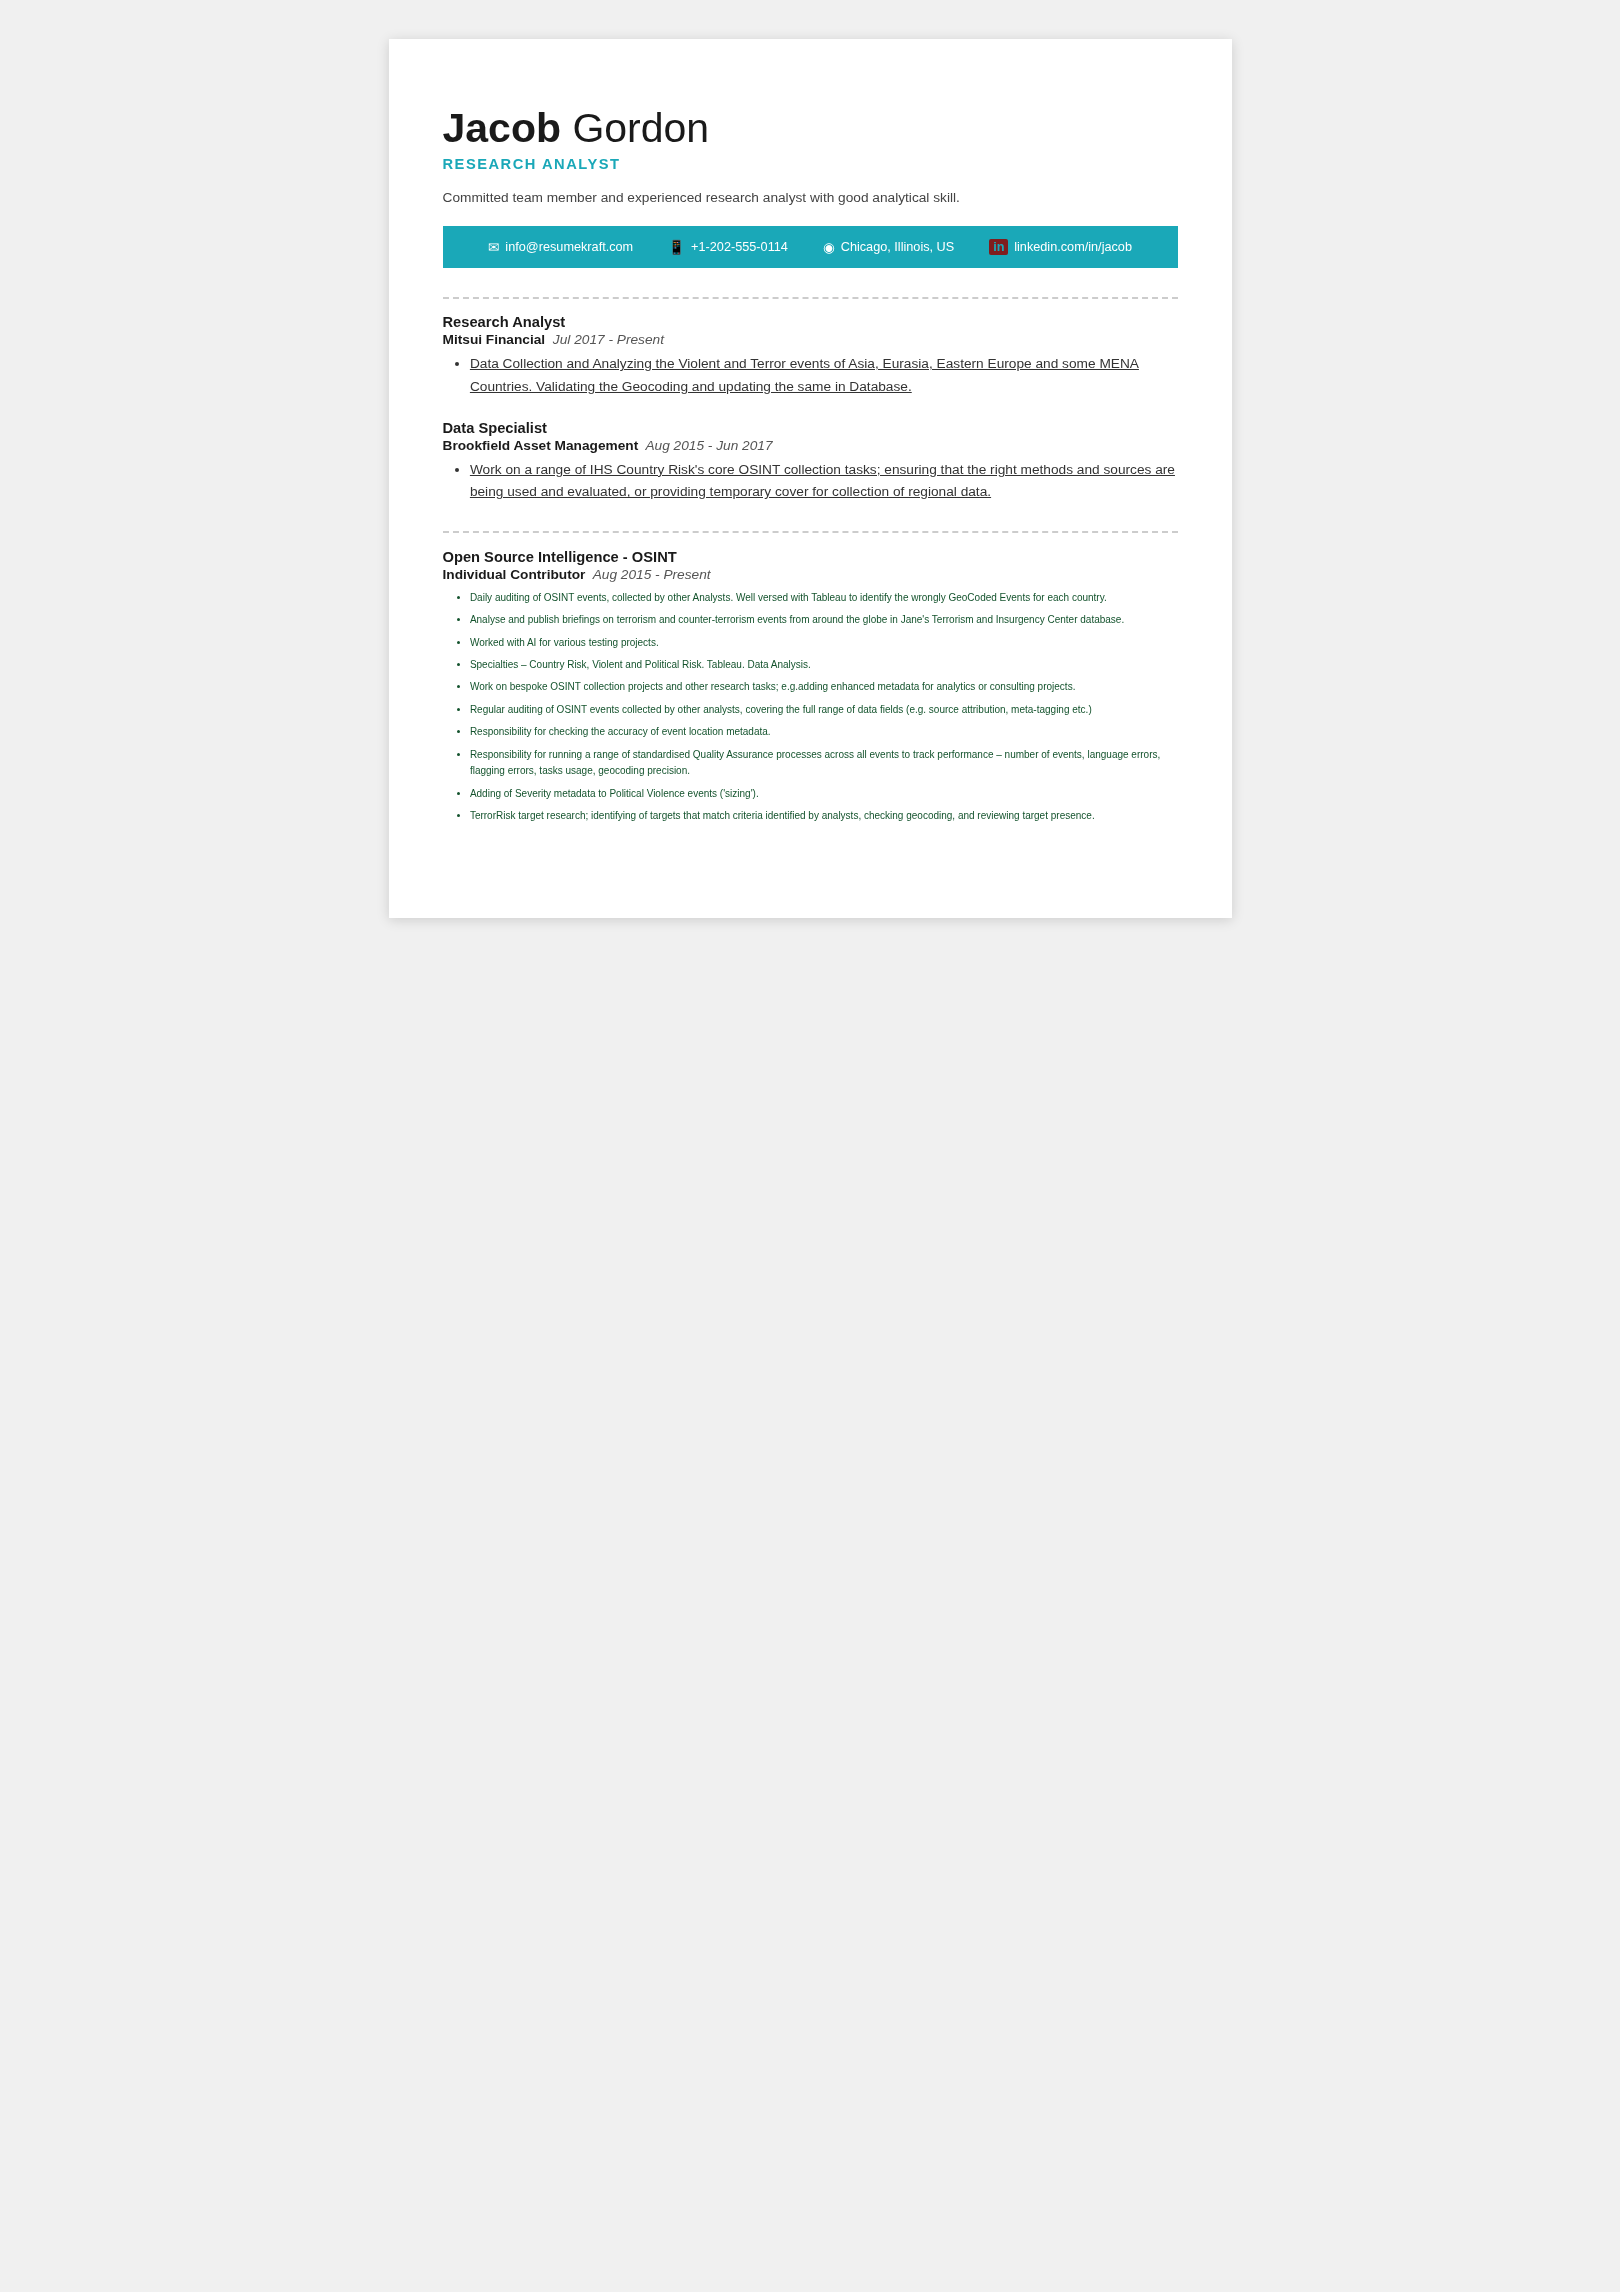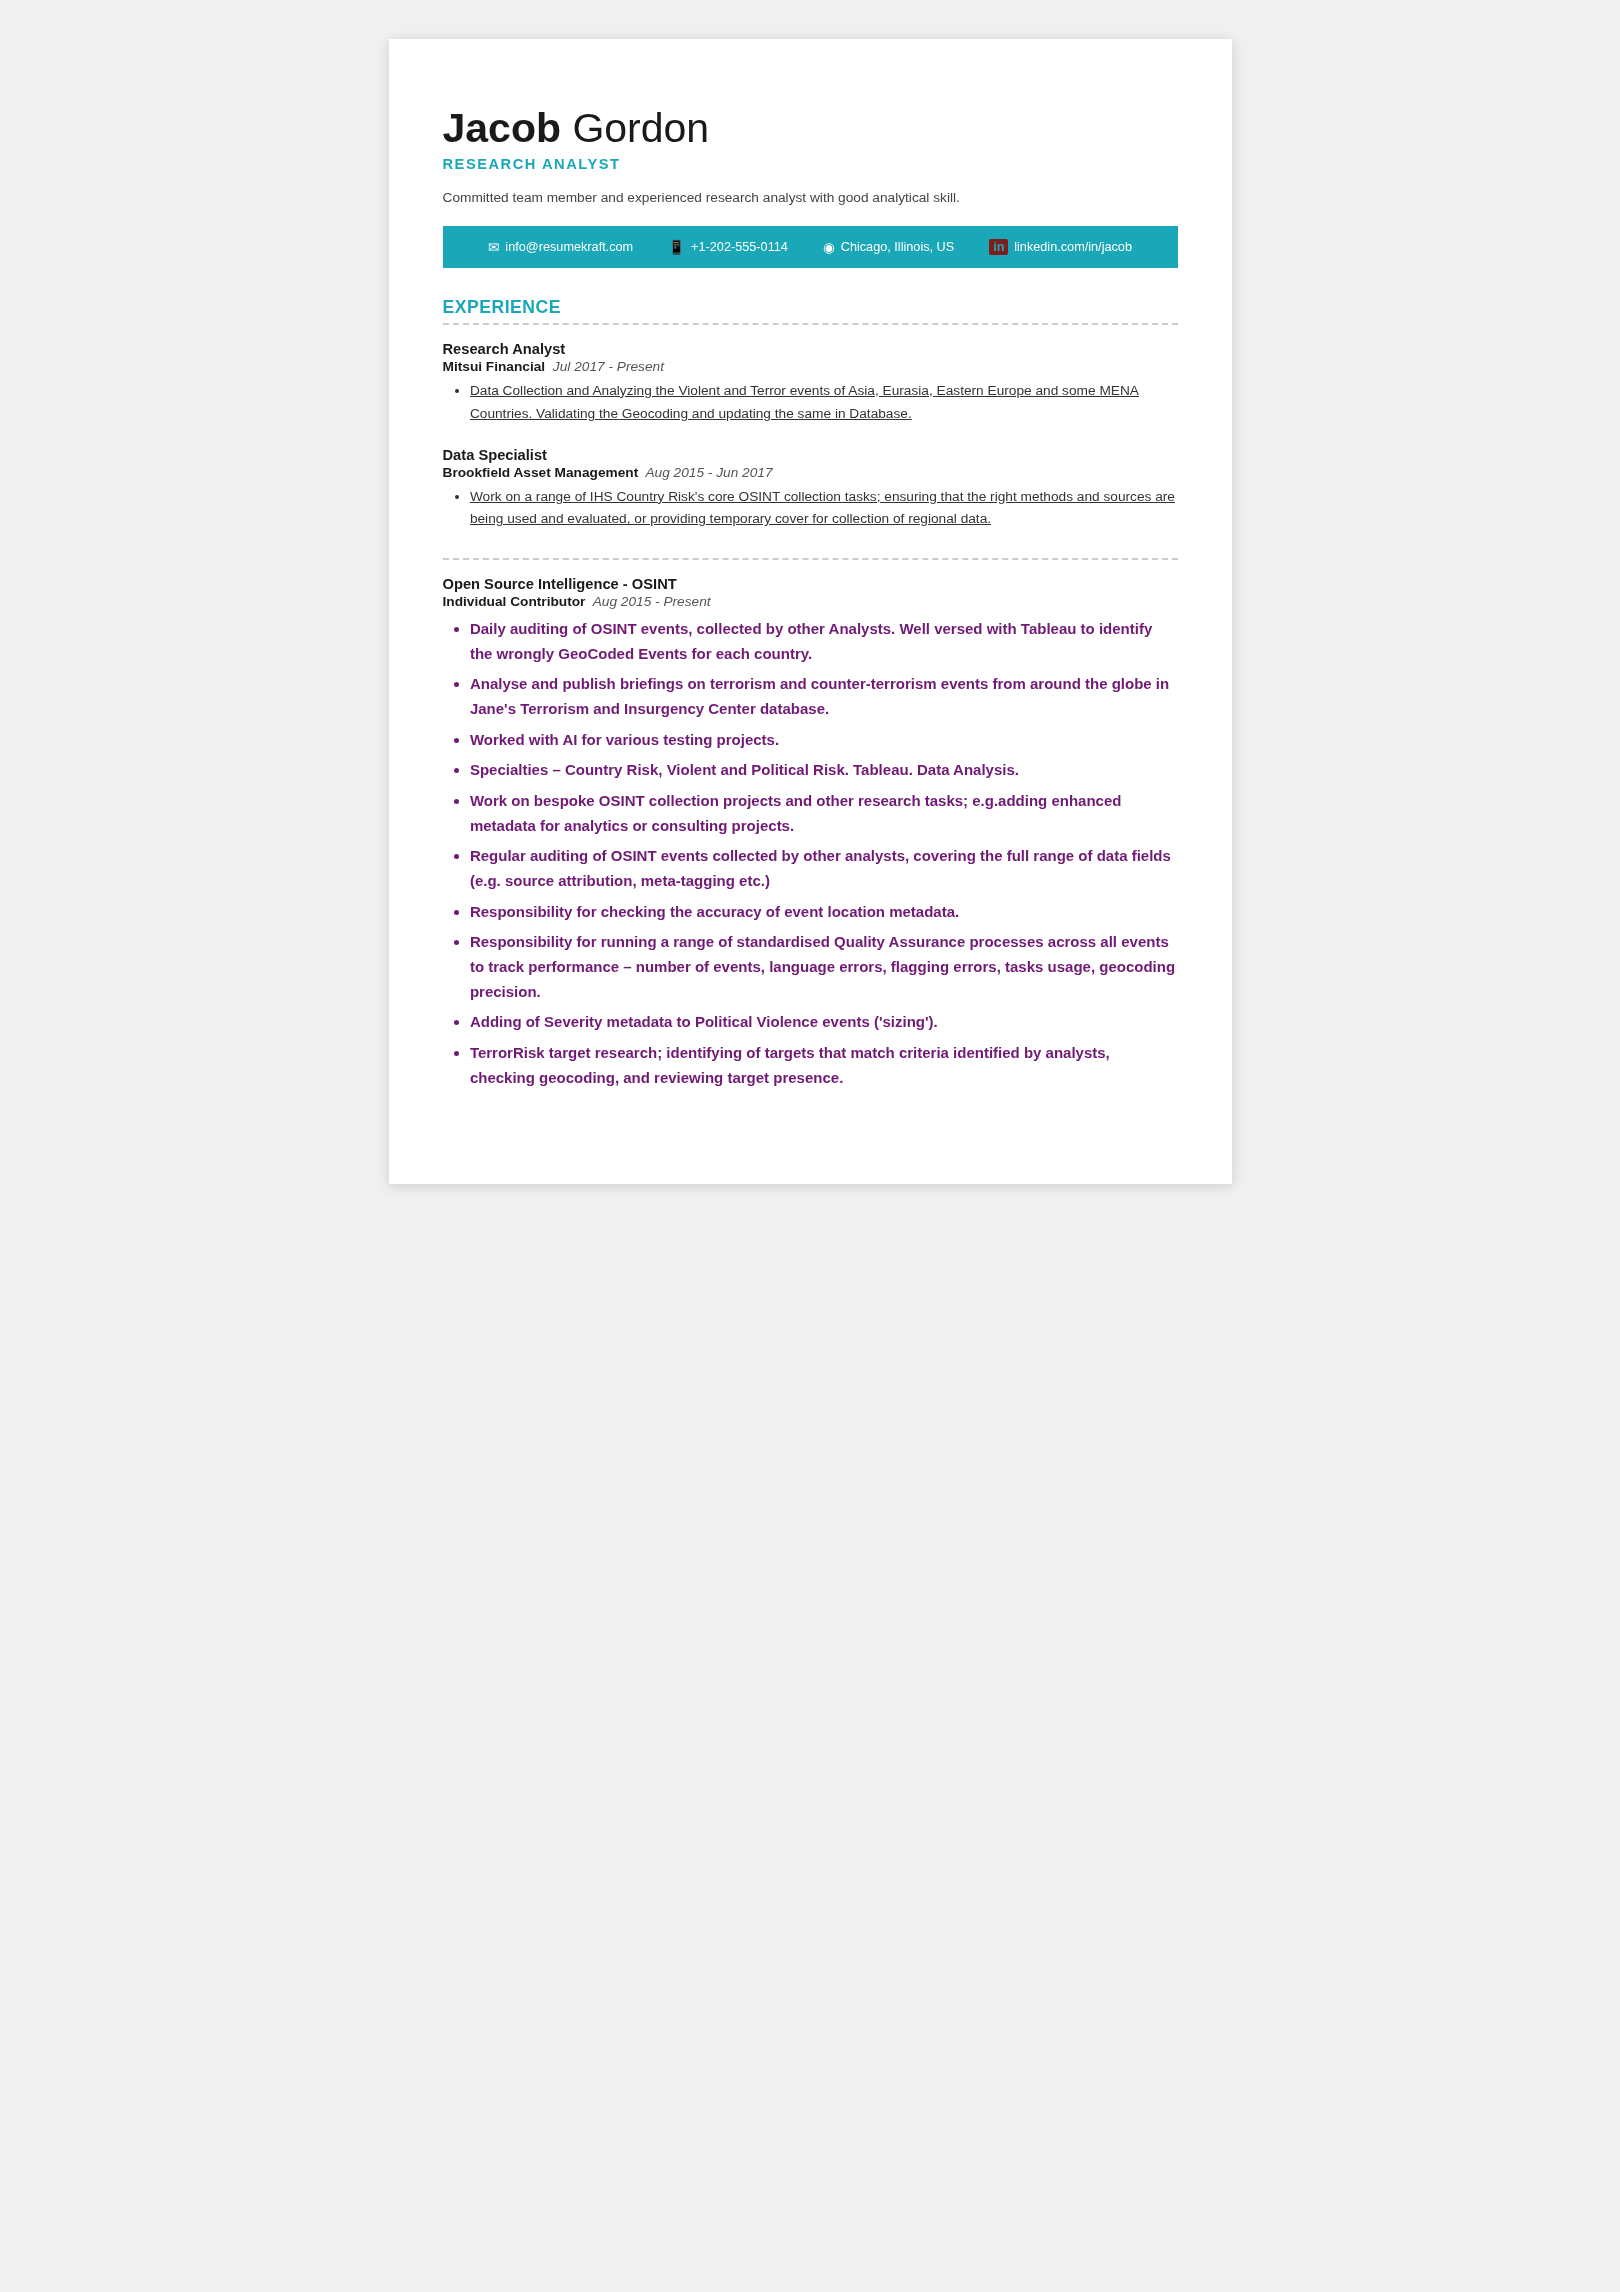--- a/index.html
+++ b/index.html
@@ -133,24 +133,23 @@
       font-weight: 700;
     }
     .proj-company-line em {
       font-style: italic;
       color: #555;
       margin-left: 3.9px;
     }
     .proj-bullets {
       list-style: disc;
       padding-left: 27.4px;
-      color: #701a75;
-      font-size: 15px;
+      color: #14532d;
+      font-size: 10px;
       line-height: 1.65;
-      font-weight: bold;
     }
     .proj-bullets li {
       margin-bottom: 5.9px;
     }
   </style>
 </head>
 <body>
 
 <div class="resume">
 
@@ -175,21 +174,20 @@
       <span>Chicago, Illinois, US</span>
     </div>
     <div class="contact-item">
       <span class="contact-icon" style="font-weight:bold;font-size:12.7px;background:#7f1d1d;color:#1aa8b8;padding:1px 3.9px;border-radius:2px;">in</span>
       <span>linkedin.com/in/jacob</span>
     </div>
   </div>
 
 
   <div class="section">
-    <div class="section-title">EXPERIENCE</div>
     <hr class="section-divider">
     <div id="experience-container">
         <div class="experience-item">
           <div class="exp-role">Research Analyst</div>
           <div class="exp-company-line"><strong>Mitsui Financial</strong><em>  Jul 2017 - Present</em></div>
           <ul class="exp-bullets">
             <li>Data Collection and Analyzing the Violent and Terror events of Asia, Eurasia, Eastern Europe and some MENA Countries. Validating the Geocoding and updating the same in Database.</li>
           </ul>
         </div>
         <div class="experience-item">

